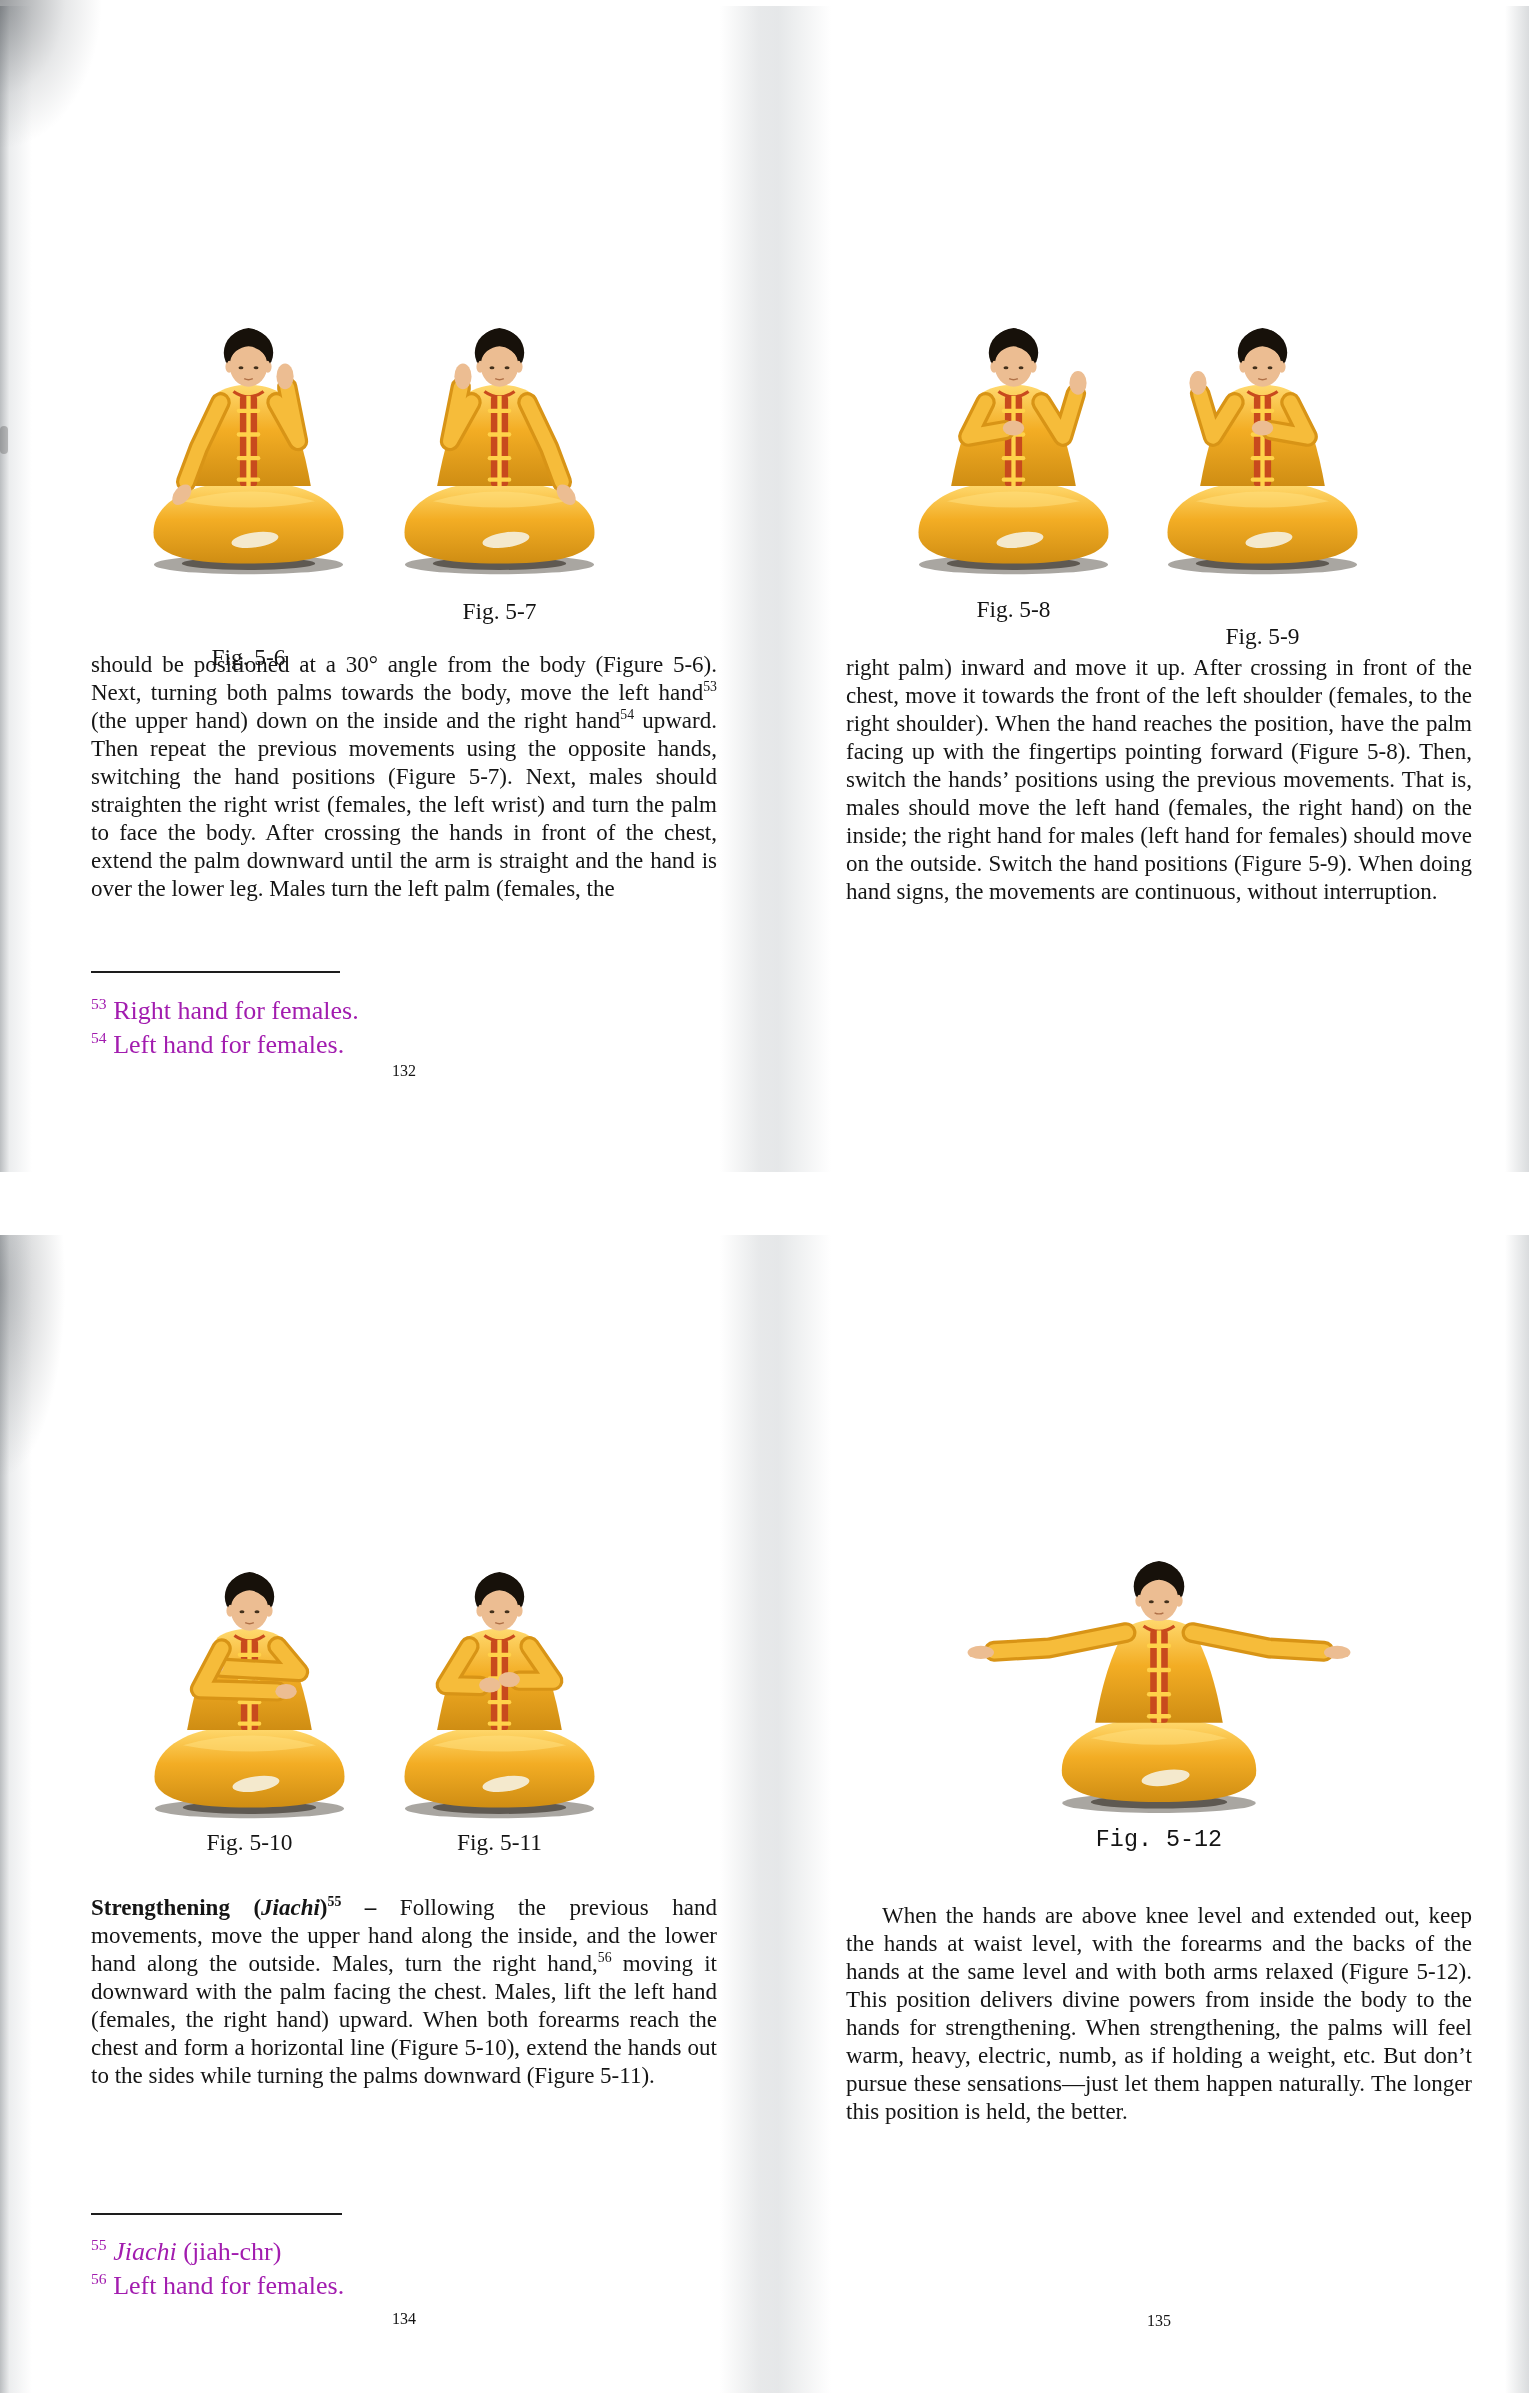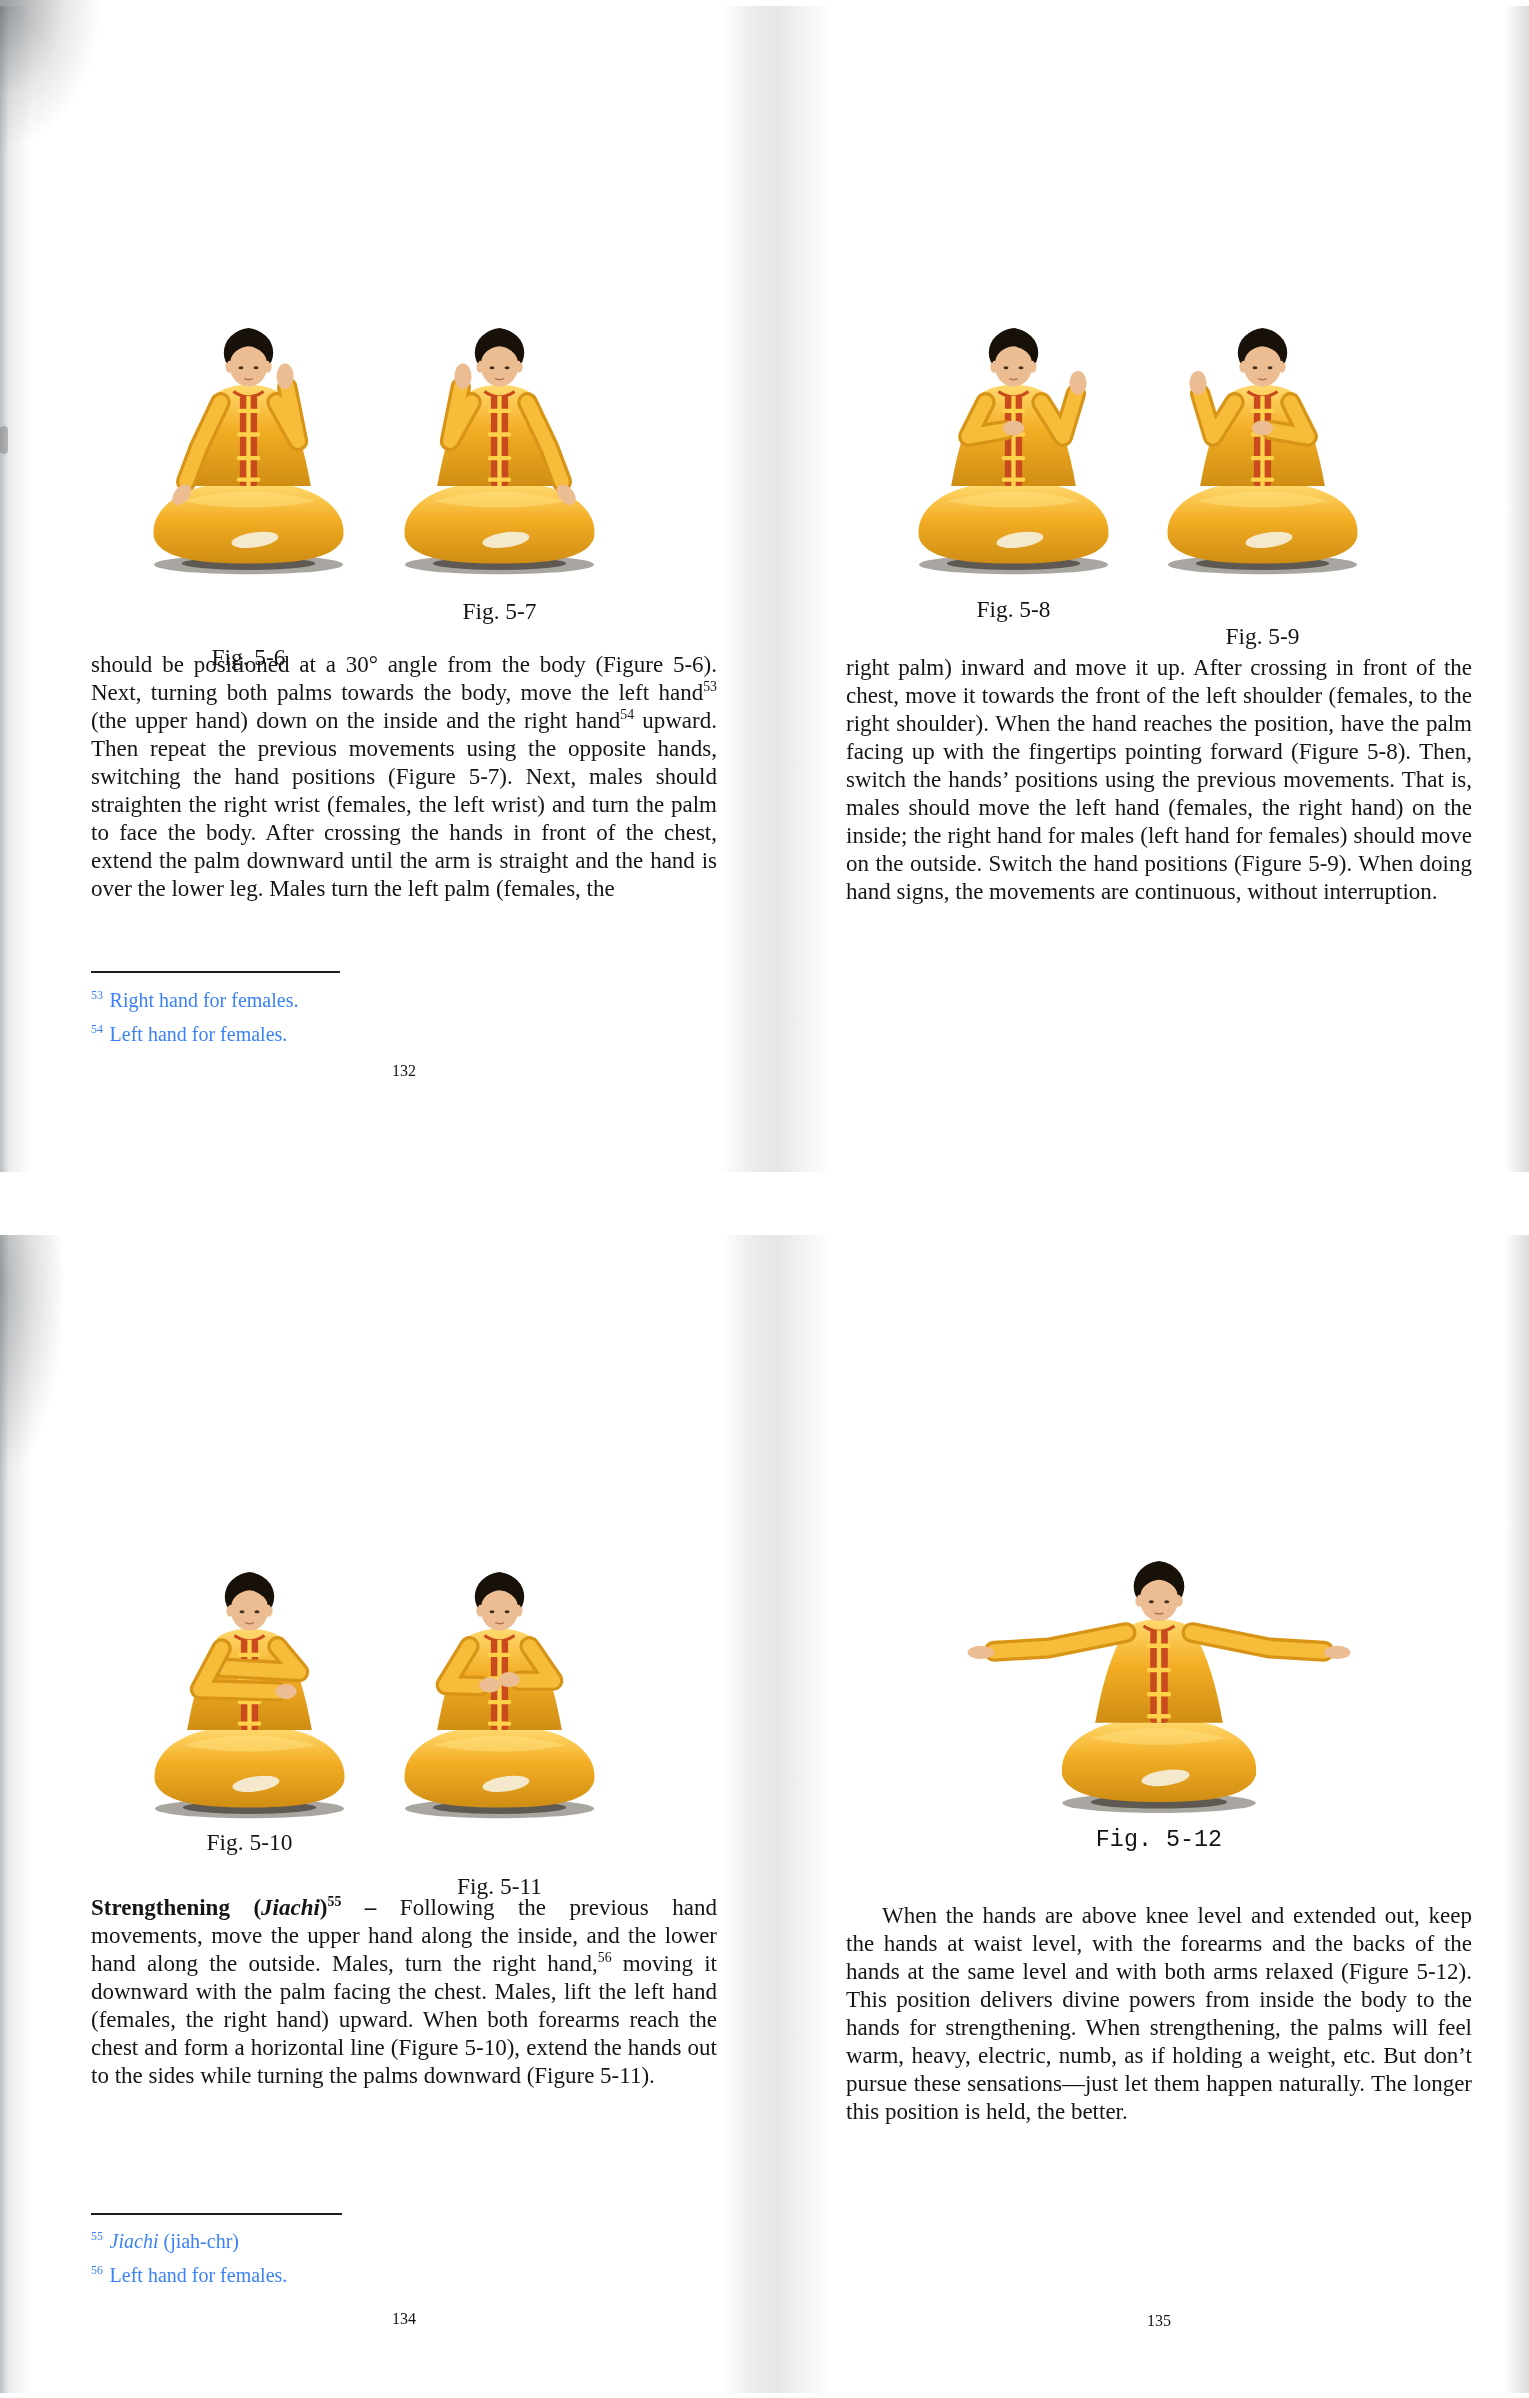--- a/index.html
+++ b/index.html
@@ -19,21 +19,21 @@
   }
   .smudge { position:absolute; pointer-events:none; }
   .photo { position:absolute; margin:0; padding:0; }
   .caption { position:absolute; text-align:center; font-size:23.4px; color:#141414; }
   .body {
     position:absolute; width:626px; margin:0; font-size:23px; line-height:28px;
     text-align:justify; color:#151515;
   }
   .body sup, .fnmark { font-size:0.60em; line-height:0; }
   .fnrule { position:absolute; height:0; border-top:2.8px solid #1d1d1d; }
-  .footnote { position:absolute; font-size:20px; color:#3b82f6; }
+  .footnote { position:absolute; font-size:26px; color:#a21caf;margin-top:7px; }
   .footnote .fnmark { margin-right:6.6px; }
   .pagenum { position:absolute; width:626px; text-align:center; font-size:16px; color:#141414; }
   .defs-holder { position:absolute; width:0; height:0; overflow:hidden; }
 </style>
 </head>
 <body>
 
 <div class="canvas">
 
   <div class="defs-holder">
@@ -237,21 +237,21 @@
     <ellipse cx="100" cy="34" rx="23" ry="22" fill="#17110a"></ellipse>
     <ellipse cx="82" cy="47" rx="3.5" ry="5.5" fill="#ecbd92"></ellipse>
     <ellipse cx="118" cy="47" rx="3.5" ry="5.5" fill="#ecbd92"></ellipse>
     <ellipse cx="100" cy="46" rx="17.5" ry="19.5" fill="#ecbd92"></ellipse>
     <path d="M 80 44 Q 76 14 100 11 Q 124 14 120 44 Q 113 29 100 28 Q 87 29 80 44 Z" fill="#17110a"></path>
     <ellipse cx="93" cy="48" rx="2.3" ry="1.4" fill="#42301c"></ellipse>
     <ellipse cx="107" cy="48" rx="2.3" ry="1.4" fill="#42301c"></ellipse>
     <path d="M 96 58 Q 100 60 104 58" fill="none" stroke="rgba(150,80,40,0.7)" stroke-width="1.3"></path>
   </svg></figure>
   <div class="caption" style="left:142px; top:1829px; width:215px;">Fig. 5-10</div>
-  <div class="caption" style="left:392px; top:1829px; width:215px;margin-top:44px;">Fig. 5-11</div>
+  <div class="caption" style="left:392px; top:1829px; width:215px;">Fig. 5-11</div>
 
   <figure class="photo" style="left:939px; top:1548px; width:440px; height:276px;"><svg viewBox="0 0 400 250" width="100%" height="100%" preserveAspectRatio="xMidYMax meet">
     <ellipse cx="200" cy="231" rx="88" ry="9" fill="rgba(30,20,8,0.38)"></ellipse>
     <ellipse cx="200" cy="230" rx="62" ry="6" fill="rgba(20,12,4,0.5)"></ellipse>
     <path d="M 112 206 C 108 178 138 160 170 156 L 230 156 C 262 160 292 178 288 206 C 282 224 252 230 200 230 C 148 230 118 224 112 206 Z" fill="url(#goldGrad)"></path>
     <path d="M 138 172 Q 200 154 262 172 Q 200 184 138 172 Z" fill="rgba(255,225,130,0.5)"></path>
     <ellipse cx="206" cy="208" rx="22" ry="7" fill="#f4e9cd" transform="rotate(-8 206 208)"></ellipse>
     <path d="M 170 72 C 156 96 148 124 142 158 L 258 158 C 252 124 244 96 230 72 C 216 61 184 61 170 72 Z" fill="url(#goldGrad)"></path>
     <path d="M 186 70 Q 200 80 214 70" fill="none" stroke="#c84a1d" stroke-width="3"></path>
     <rect x="192" y="74" width="16" height="84" rx="3" fill="#c84a1d"></rect>

